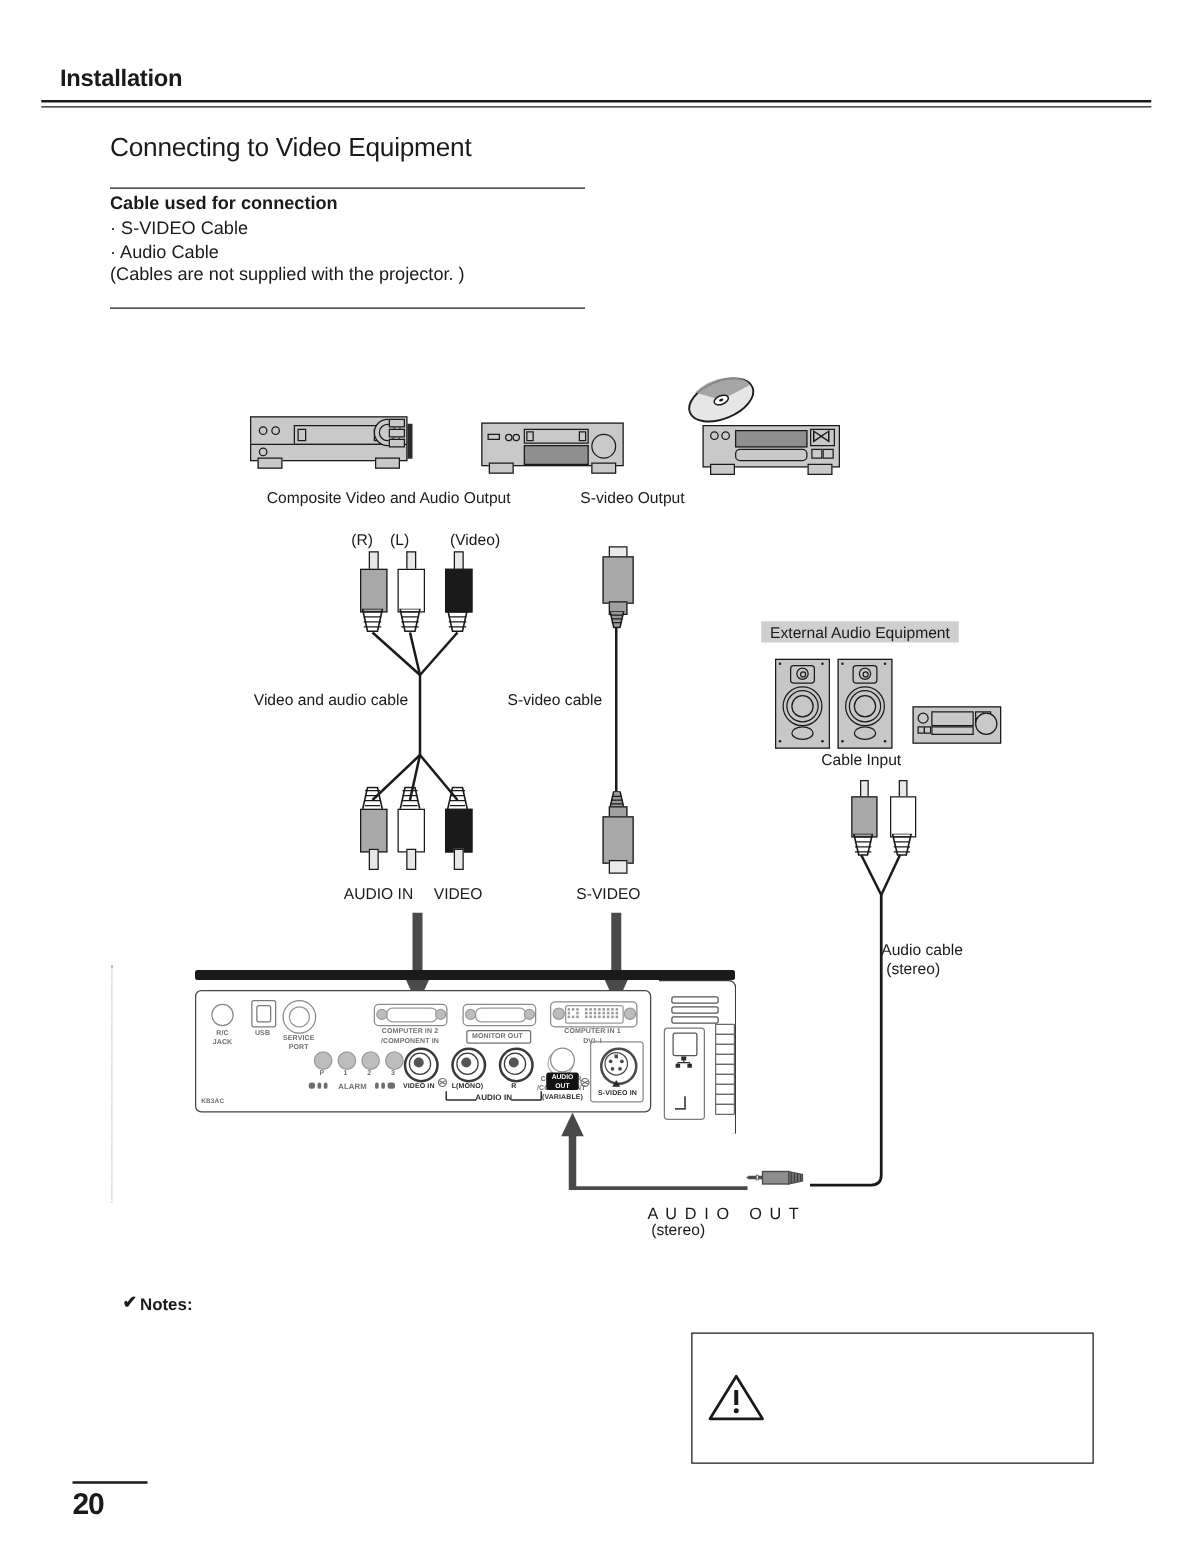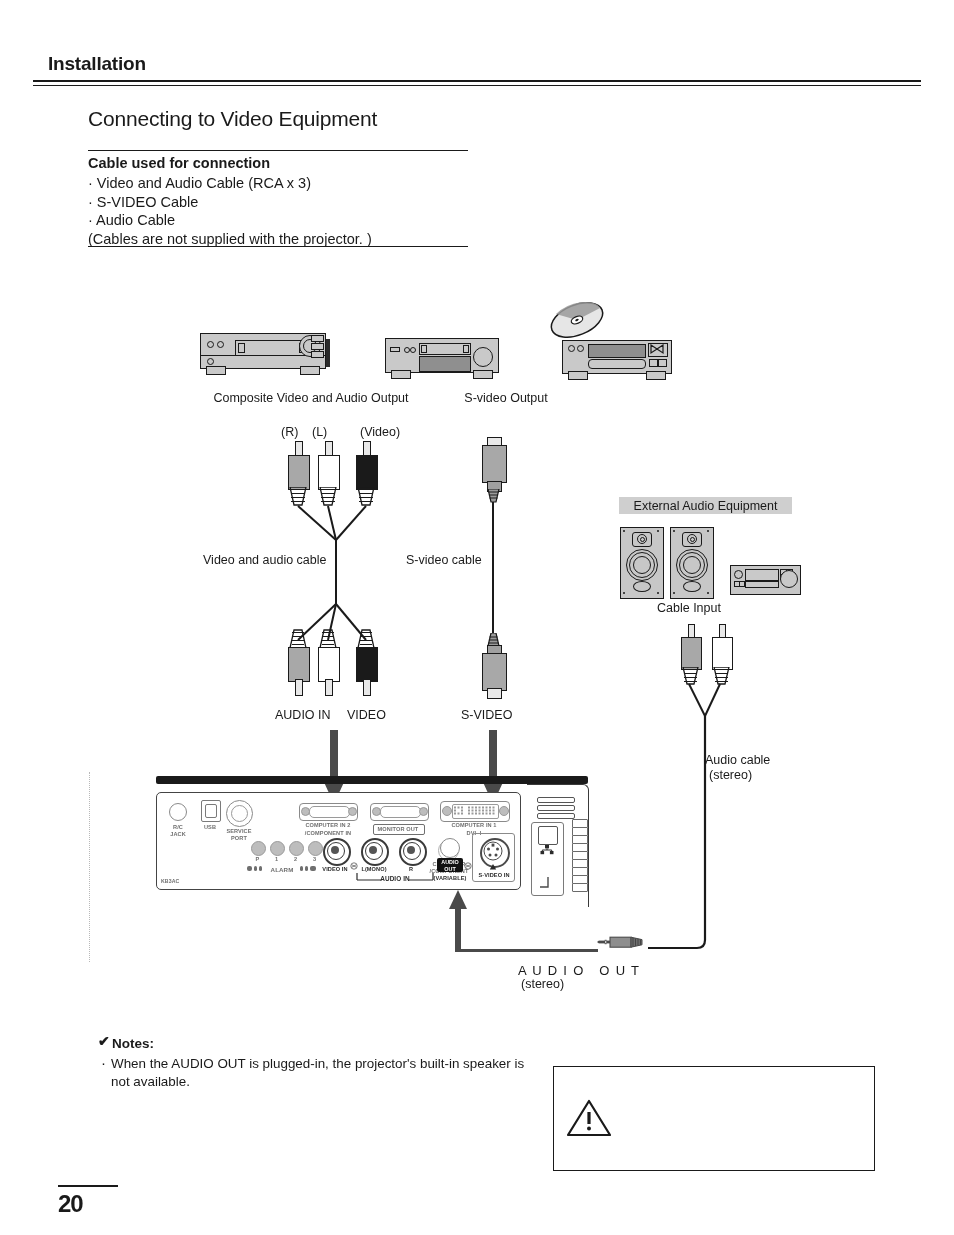--- a/index.html
+++ b/index.html
@@ -101,21 +101,20 @@
 
   <div class="runhead">Installation</div>
   <div class="rule-top"></div>
   <div class="rule-top2"></div>
 
   <div class="sect-title">Connecting to Video Equipment</div>
 
   <div class="cables-rule-a"></div>
   <div class="cables-head">Cable used for connection</div>
   <div class="cables-list">
-    <div>· Video and Audio Cable (RCA x 3)</div>
     <div>· S-VIDEO Cable</div>
     <div>· Audio Cable</div>
     <div>(Cables are not supplied with the projector. )</div>
   </div>
   <div class="cables-rule-b"></div>
 
   <div>
     <div class="deck-shadow" style="left:206px;top:339px;width:124px;height:28px;"></div>
     <div class="deck-body" style="left:200px;top:333px;width:124px;height:29px;"></div>
     <div class="deck-win" style="left:235px;top:340px;width:72px;height:14px;"></div>
@@ -286,21 +285,21 @@
         <path d="M6 0 L11 0 L14 13 L3 13 Z" fill="#9a9a9a" stroke="#1a1a1a" stroke-width="1.2"></path>
         <path d="M4.4 4 L12.6 4 M3.9 7 L13.1 7 M3.4 10 L13.6 10" stroke="#1a1a1a" stroke-width="1"></path>
       </svg>
     <div class="sv-neck" style="left:487px;top:645px;width:13px;height:9px;"></div>
     <div class="sv-body" style="left:482px;top:653px;width:23px;height:36px;"></div>
     <div class="sv-tip" style="left:487px;top:688px;width:13px;height:9px;"></div>
   </div>
   <div class="lbl" style="left:406px;top:553px;">S-video cable</div>
   <div class="lbl" style="left:461px;top:708px;">S-VIDEO</div>
 
-  <div class="banner" style="left:609px;top:497px;width:173px;height:17px;margin-left:10px;">External Audio Equipment</div>
+  <div class="banner" style="left:609px;top:497px;width:158px;height:17px;">External Audio Equipment</div>
 
   <div>
     <div class="spk" style="left:620px;top:527px;width:42px;height:70px;"></div>
     <div class="spk-tw" style="left:632px;top:532px;width:18px;height:13px;"></div>
     <div class="ring" style="left:637px;top:534px;width:8px;height:8px;"></div>
     <div class="ring" style="left:639.5px;top:536.5px;width:3px;height:3px;"></div>
     <div class="ring" style="left:626px;top:549px;width:30px;height:30px;"></div>
     <div class="ring" style="left:629px;top:552px;width:24px;height:24px;"></div>
     <div class="ring" style="left:633px;top:556px;width:16px;height:16px;"></div>
     <div class="ring" style="left:633px;top:581px;width:16px;height:9px;"></div>
@@ -572,21 +571,20 @@
   <svg style="position:absolute;left:489px;top:864px;width:8px;height:6px;" viewBox="0 0 8 6">
       <path d="M4 0 L7.2 5.4 L0.8 5.4 Z" fill="#2b2b2b"></path>
     </svg>
   <div class="ptxt-d" style="left:473px;top:872px;width:42px;">S-VIDEO IN</div>
 
   <div class="ptxt" style="left:161px;top:878px;width:36px;text-align:left;font-size:5.2px;">KB3AC</div>
 
   <div class="check">✔</div>
   <div class="notes-title" style="left:112px;">Notes:</div>
   <div class="notes-body">
-    <div class="note-li">When the AUDIO OUT is plugged-in, the projector's built-in speaker is not available.</div>
   </div>
 
   <div class="caution"></div>
   <svg style="position:absolute;left:566px;top:1098px;width:46px;height:40px;" viewBox="0 0 46 40">
     <path d="M23 3 L44 37 L2 37 Z" fill="none" stroke="#1a1a1a" stroke-width="2.2" stroke-linejoin="round"></path>
     <rect x="21.4" y="14" width="3.2" height="12" fill="#1a1a1a"></rect>
     <circle cx="23" cy="30.6" r="2" fill="#1a1a1a"></circle>
   </svg>
 
   <div class="foot-rule"></div>

